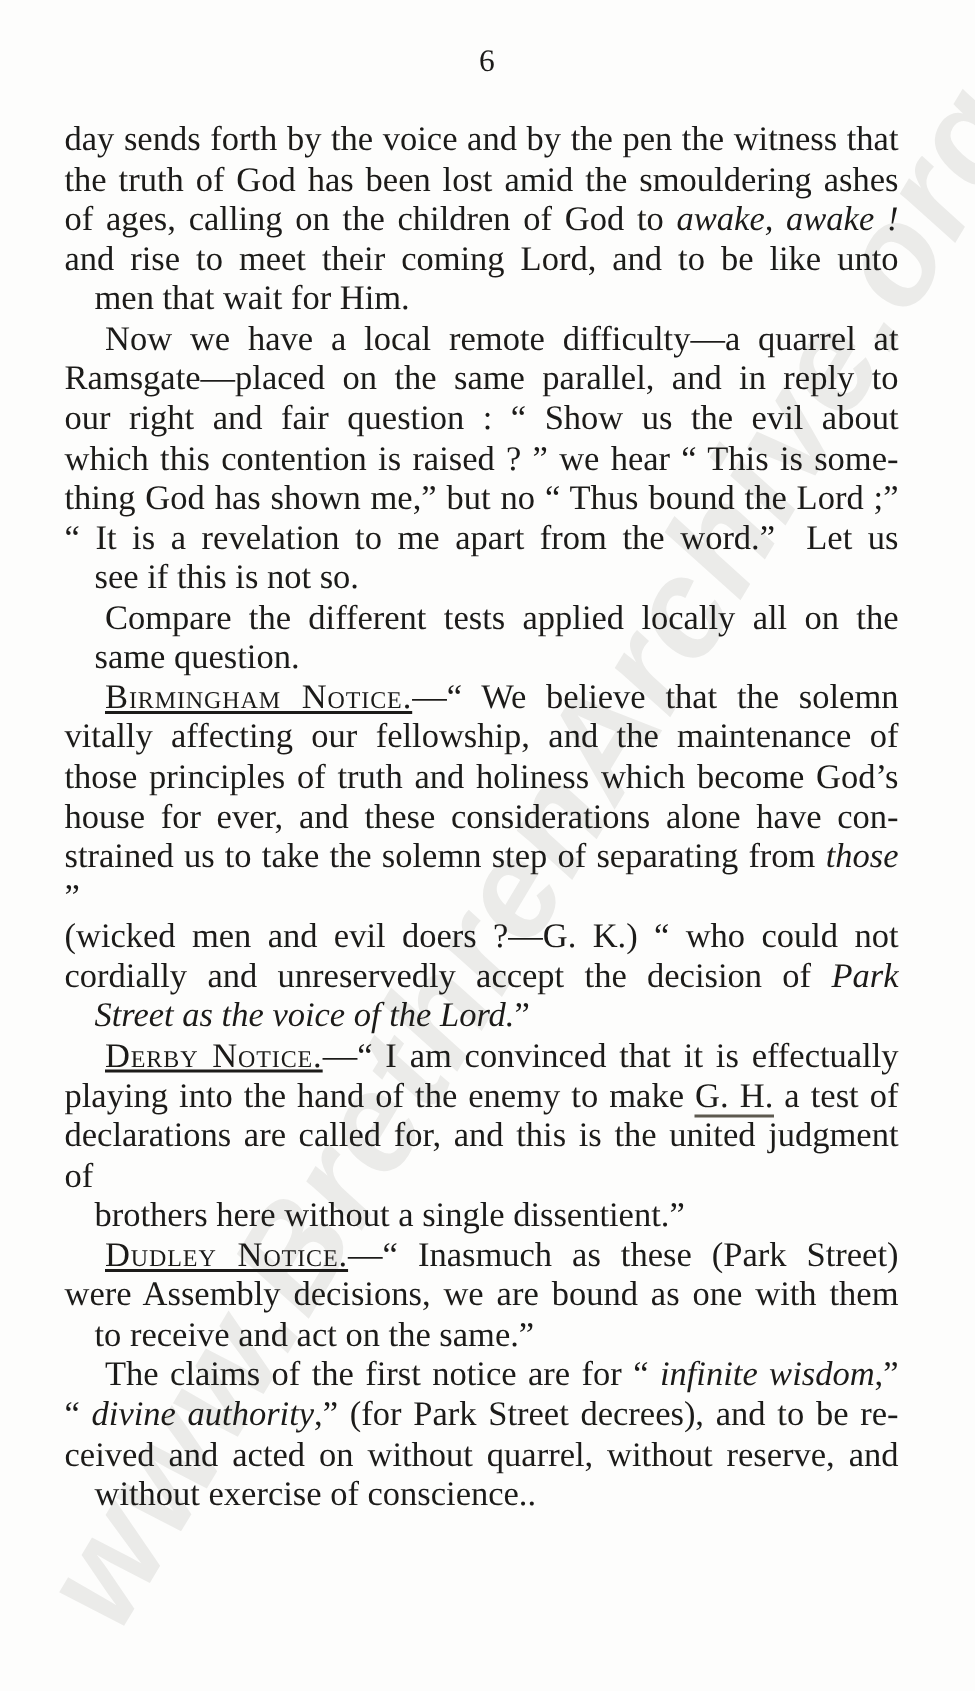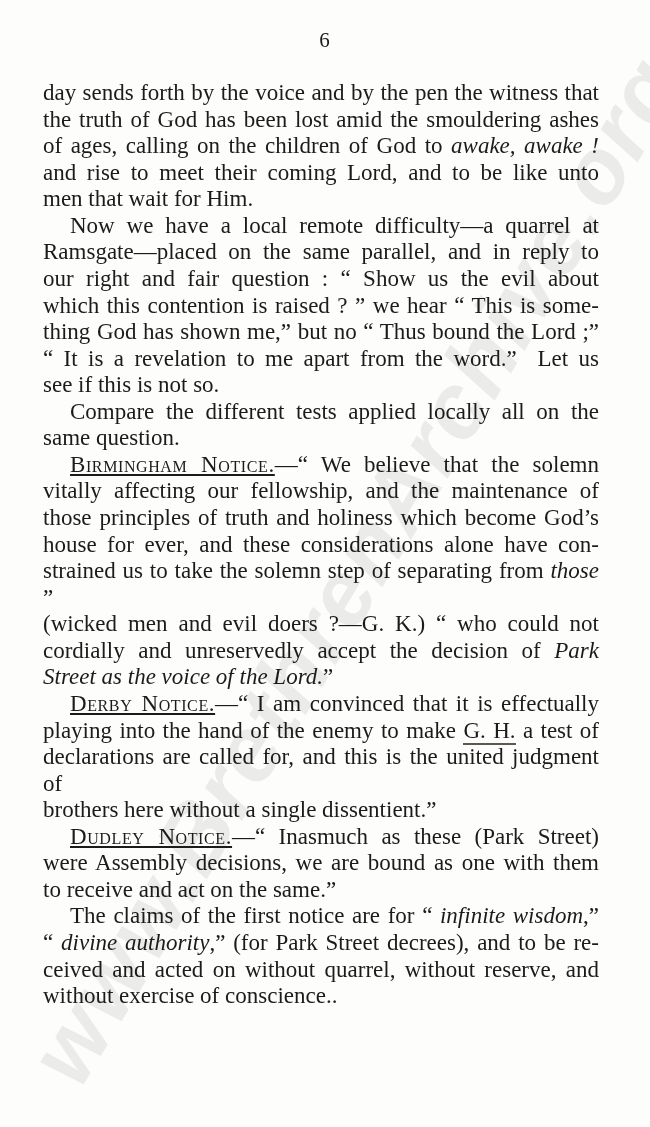--- a/index.html
+++ b/index.html
@@ -32,21 +32,21 @@
     font-size:23px;line-height:26.56px;
     z-index:1;
   }
   .para{margin:0;}
   .ln{
     text-align:justify;
     text-align-last:justify;
     min-height:26.56px;
     white-space:normal;
   }
-  .ln.last{text-align-last:left;}
+  .ln.last{text-align-last:left;margin-left:20px;}
   .ln.ind{padding-left:27px;}
   .it{font-style:italic;}
   .sc{font-variant:small-caps;letter-spacing:0.6px;text-decoration:underline;}
   .ul{border-bottom:2px solid #5d594f;}
   .gap-spacer{display:inline-block;width:148px;height:1px;}
 </style>
 </head>
 <body>
 
 <div class="page">

